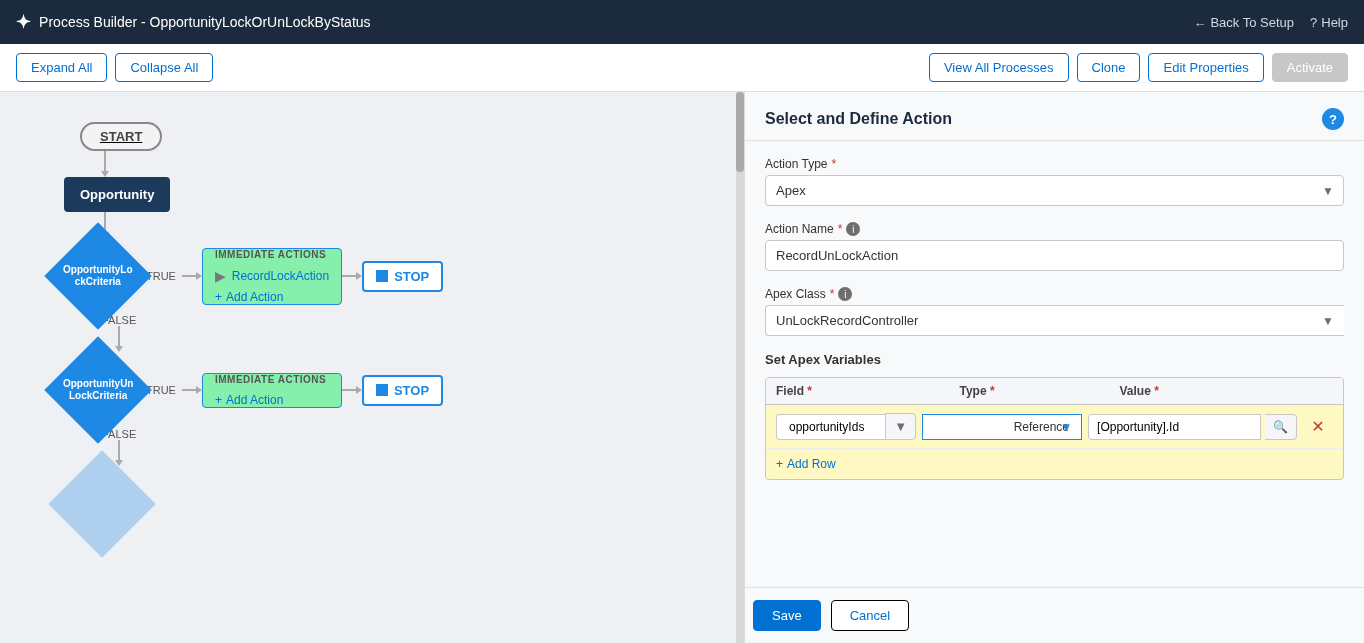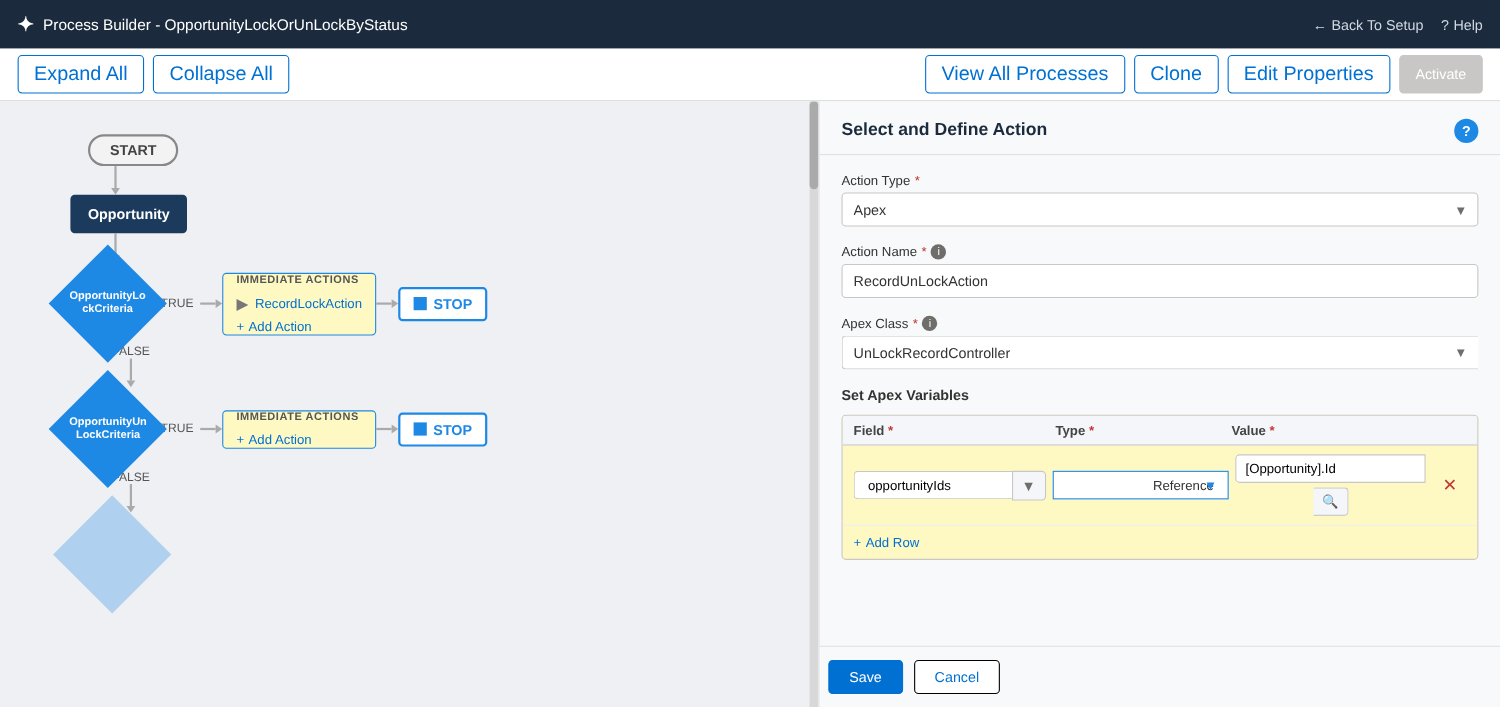--- a/index.html
+++ b/index.html
@@ -35,21 +35,21 @@
     }
     .toolbar-left { display: flex; gap: 8px; }
     .toolbar-right { display: flex; gap: 8px; }
     .btn-outline {
       border: 1px solid #0070d2;
       background: #fff;
       color: #0070d2;
       padding: 6px 14px;
       border-radius: 4px;
       cursor: pointer;
-      font-size: 18px;
+      font-size: 13px;
     }
     .btn-disabled {
       border: 1px solid #c9c7c5;
       background: #c9c7c5;
       color: #fff;
       padding: 6px 14px;
       border-radius: 4px;
       cursor: not-allowed;
       font-size: 13px;
     }
@@ -148,21 +148,21 @@
       font-size: 10px;
       font-weight: bold;
       text-align: center;
       line-height: 1.2;
       padding: 2px;
     }
 
     
     .actions-box {
       border: 1px solid #1e88e5;
-      background: #fef9c3;
+      background: #86efac;
       border-radius: 4px;
       padding: 0 12px;
       min-width: 140px;
     }
     .actions-box-title {
       font-size: 10px;
       font-weight: bold;
       color: #555;
       letter-spacing: 0.5px;
       margin-bottom: 8px;
@@ -380,21 +380,20 @@
       color: #333;
       appearance: none;
       outline: none;
       cursor: pointer;
       text-align: right;
     }
     .table-cell-value-wrapper {
       display: flex;
       align-items: center;
       gap: 4px;
-      flex-direction: column;
     }
     .table-cell-value-input {
       flex: 1;
       border: 1px solid #c9c7c5;
       border-radius: 4px 0 0 4px;
       padding: 5px 8px;
       font-size: 12px;
       outline: none;
       background: #fff;
     }
@@ -506,21 +505,21 @@
     <button class="btn-disabled">Activate</button>
   </div>
 </div>
 
 <div class="main-container">
 
   <div class="canvas">
     <div class="canvas-scroll">
       <div class="flow-container">
 
-        <div style="margin-left:20px;">
+        <div style="margin-left:20px;text-decoration:underline;">
           <div class="start-node">START</div>
         </div>
 
         <div style="margin-left:44px; display:flex; flex-direction:column; align-items:center; width:2px;">
           <div class="vert-connector"></div>
           <div class="arrow-down-small"></div>
         </div>
 
         <div style="margin-left:4px;">
           <div class="opportunity-node">Opportunity</div>

